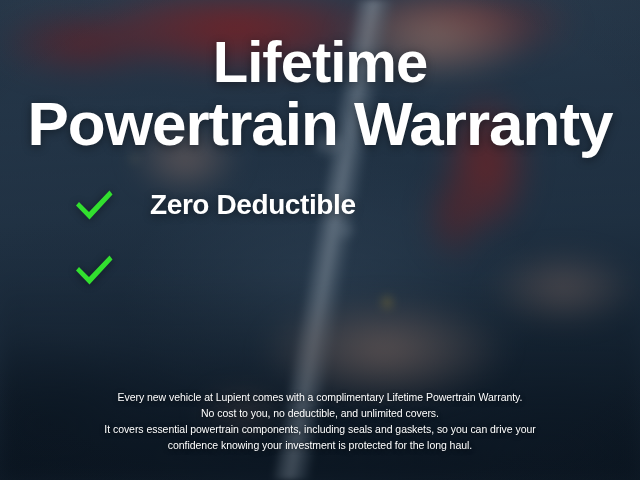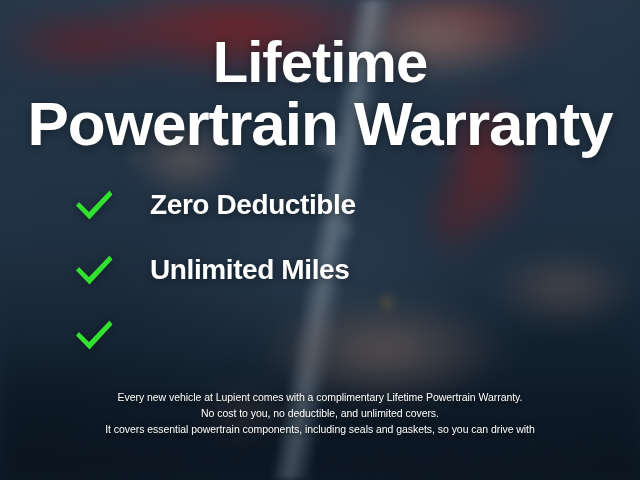--- a/index.html
+++ b/index.html
@@ -212,39 +212,32 @@
 
       <div class="feature-row">
         <span class="check-icon">
           <svg width="42" height="34" viewBox="0 0 42 34" aria-hidden="true">
             <path d="M3 17.5 L6 14 L16 24 L36.5 2.5 L39.5 6.5 L16.5 31.5 Z" fill="#32E02F"></path>
           </svg>
         </span>
         <span class="feature-label">Zero Deductible</span>
       </div>
 
-      <div class="feature-row">
-        <span class="check-icon">
-          <svg width="42" height="34" viewBox="0 0 42 34" aria-hidden="true">
-            <path d="M3 17.5 L6 14 L16 24 L36.5 2.5 L39.5 6.5 L16.5 31.5 Z" fill="#32E02F"></path>
-          </svg>
-        </span>
-        <span class="feature-label">Unlimited Miles</span>
-      </div>
 
       <div class="feature-row">
         <span class="check-icon">
           <svg width="42" height="34" viewBox="0 0 42 34" aria-hidden="true">
             <path d="M3 17.5 L6 14 L16 24 L36.5 2.5 L39.5 6.5 L16.5 31.5 Z" fill="#32E02F"></path>
           </svg>
         </span>
       </div>
 
     </div>
 
     <div class="body-copy">
       <p>Every new vehicle at Lupient comes with a complimentary Lifetime Powertrain Warranty.</p>
       <p>No cost to you, no deductible, and unlimited covers.</p>
-      <p>It covers essential powertrain components, including seals and gaskets, so you can drive with</p>
+      <p>It covers essential powertrain components, including seals and gaskets, so you can drive your</p>
+      <p>confidence knowing your investment is protected for the long haul.</p>
     </div>
 
   </div>
 </div>
 
 </body></html>

